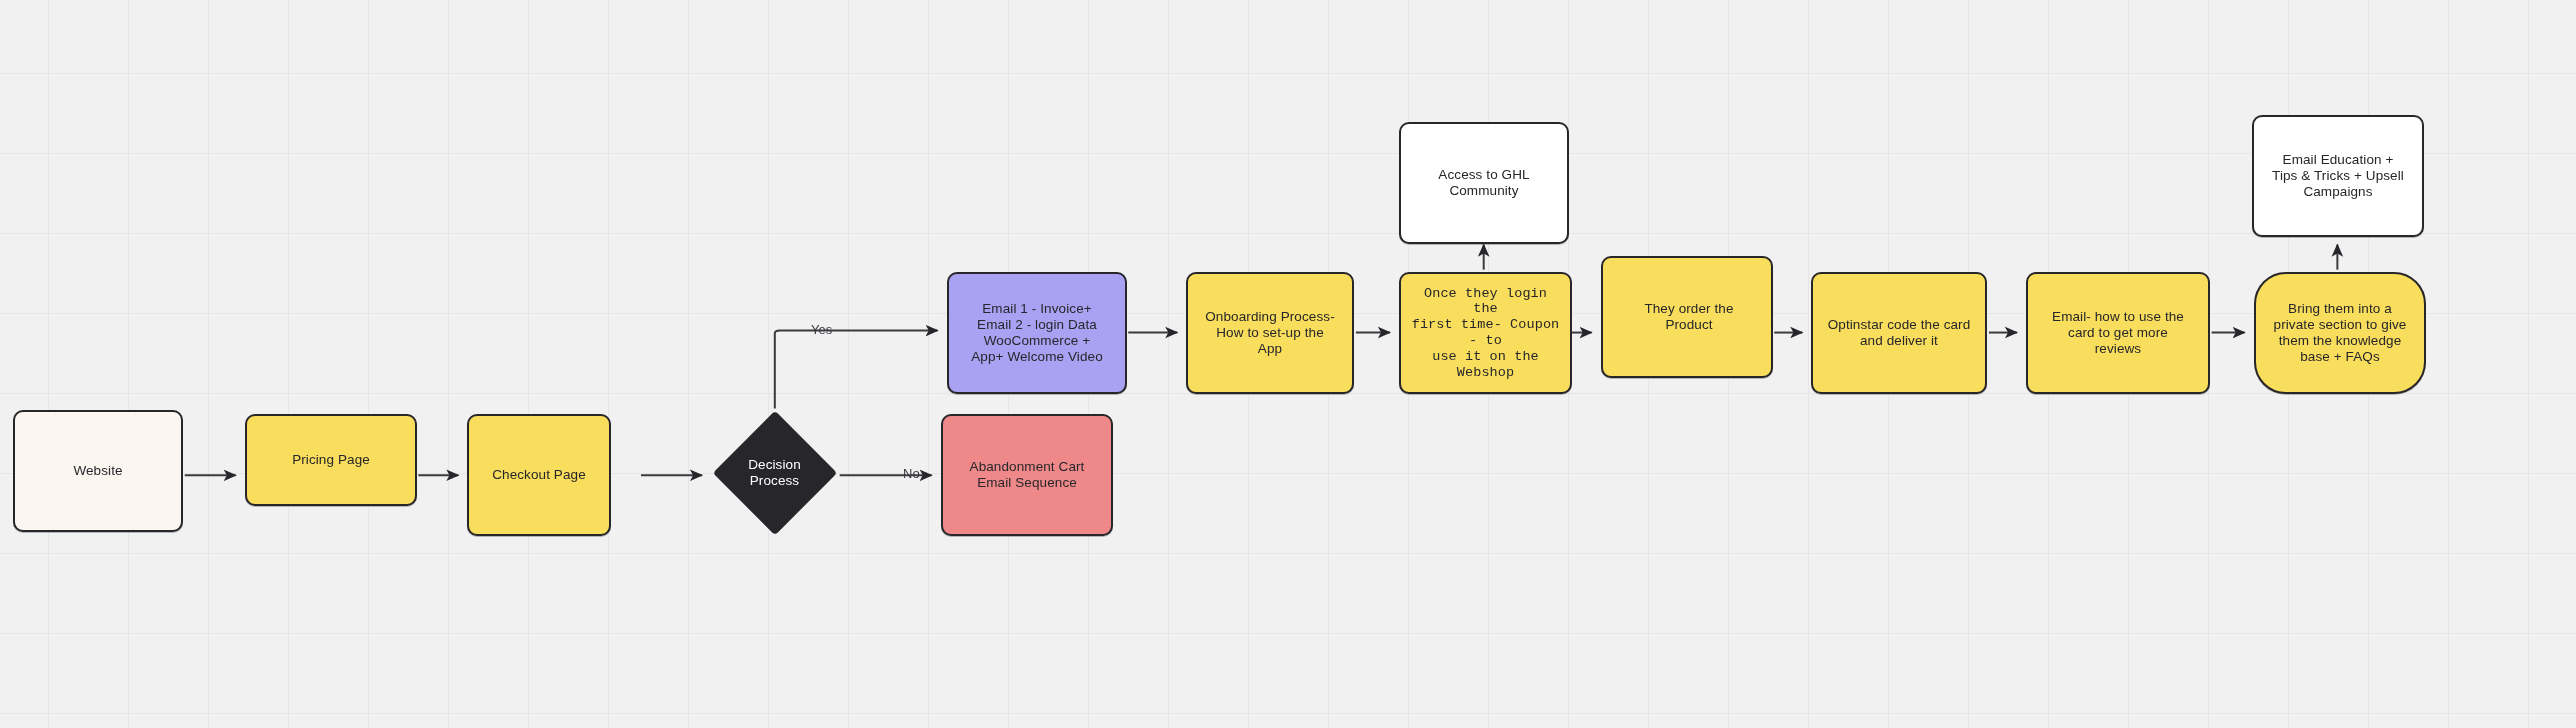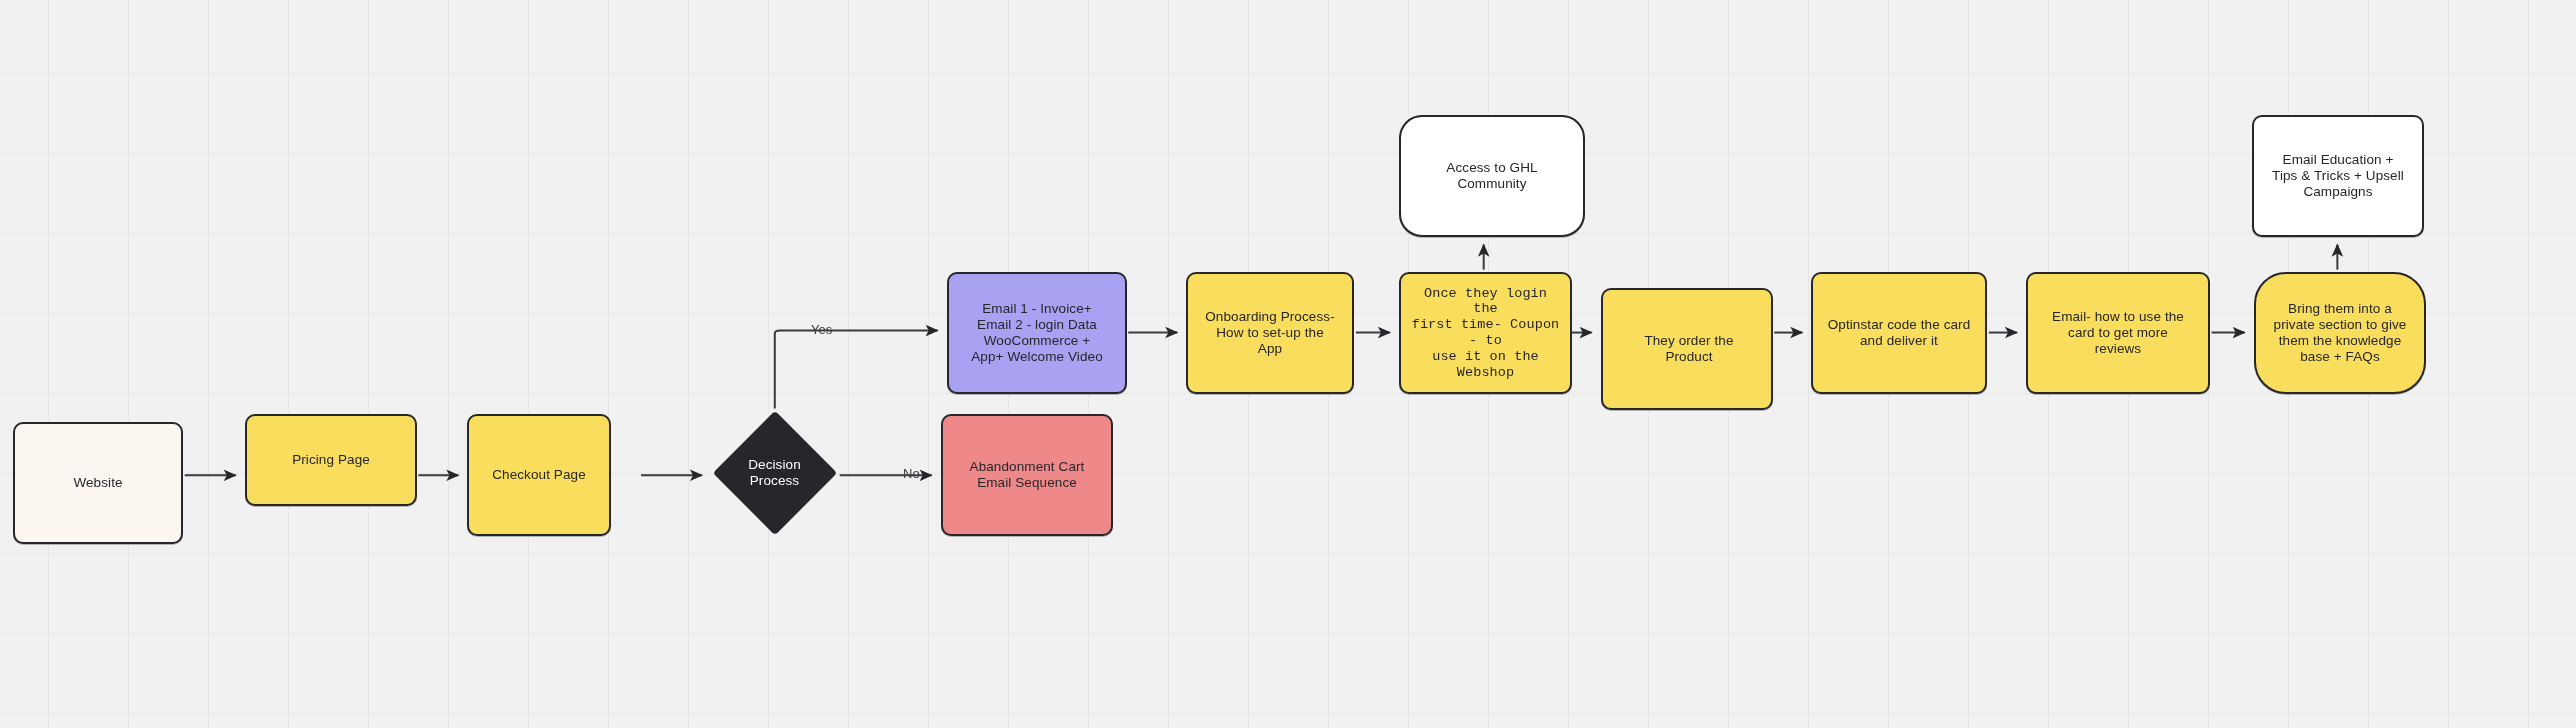--- a/index.html
+++ b/index.html
@@ -129,21 +129,21 @@
       <path d="M1777,333 L1805,333"></path>
 
       <path d="M1992,333 L2020,333"></path>
 
       <path d="M2215,333 L2248,333"></path>
 
       <path d="M2341,270 L2341,245"></path>
     </g>
   </svg>
 
-  <div class="node shape-rect fill-cream" style="left:13px;  top:422px; width:170px; height:122px;">
+  <div class="node shape-rect fill-cream" style="left:13px;  top:410px; width:170px; height:122px;">
     <span>Website</span>
   </div>
 
   <div class="node shape-rect fill-yellow" style="left:245px; top:414px; width:172px; height:92px;">
     <span>Pricing Page</span>
   </div>
 
   <div class="node shape-rect fill-yellow" style="left:467px; top:414px; width:144px; height:122px;">
     <span>Checkout Page</span>
   </div>
@@ -172,26 +172,26 @@
 App</span>
   </div>
 
   <div class="node shape-rect fill-yellow" style="left:1399px; top:272px; width:173px; height:122px;font-family:Liberation Mono, monospace;">
     <span>Once they login the
 first time- Coupon - to
 use it on the
 Webshop</span>
   </div>
 
-  <div class="node shape-rect fill-white" style="left:1399px; top:115px; width:186px; height:122px;border-radius:23px;">
+  <div class="node shape-rect fill-white" style="left:1399px; top:122px; width:170px; height:122px;">
     <span>Access to GHL
 Community</span>
   </div>
 
-  <div class="node shape-rect fill-yellow" style="left:1601px; top:288px; width:172px; height:122px;padding-left:12px;">
+  <div class="node shape-rect fill-yellow" style="left:1601px; top:256px; width:172px; height:122px;padding-left:12px;">
     <span>They order the
 Product</span>
   </div>
 
   <div class="node shape-rect fill-yellow" style="left:1811px; top:272px; width:176px; height:122px;">
     <span>Optinstar code the card
 and deliver it</span>
   </div>
 
   <div class="node shape-rect fill-yellow" style="left:2026px; top:272px; width:184px; height:122px;">

